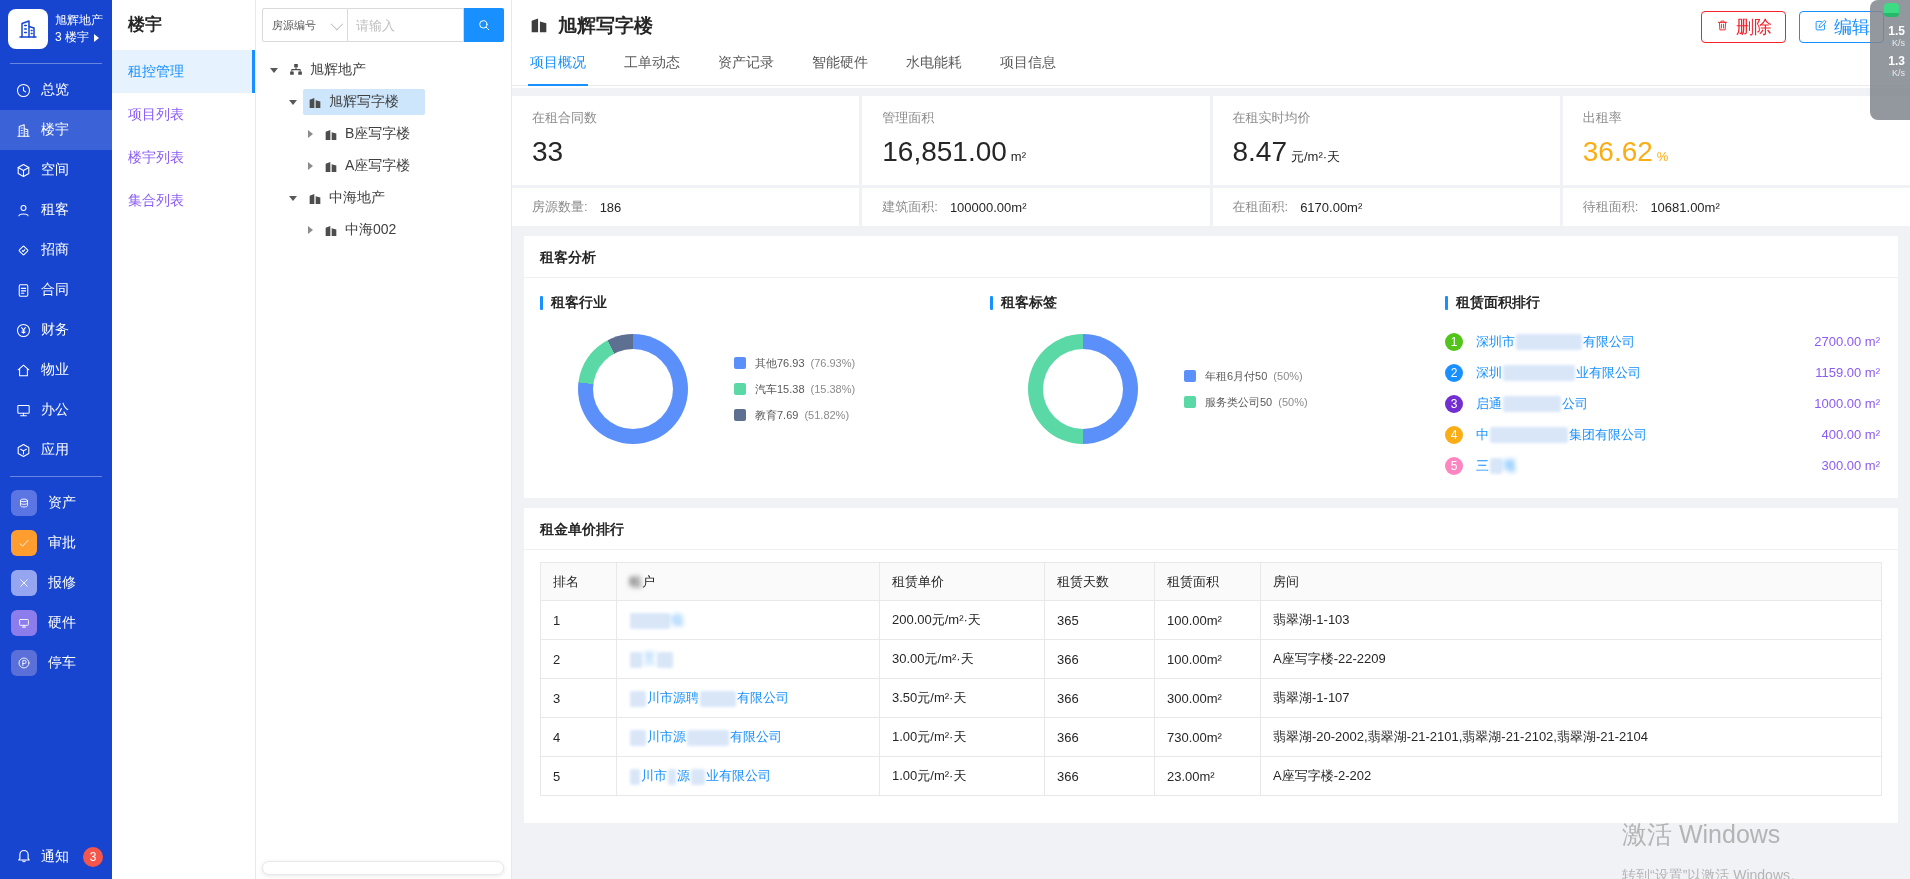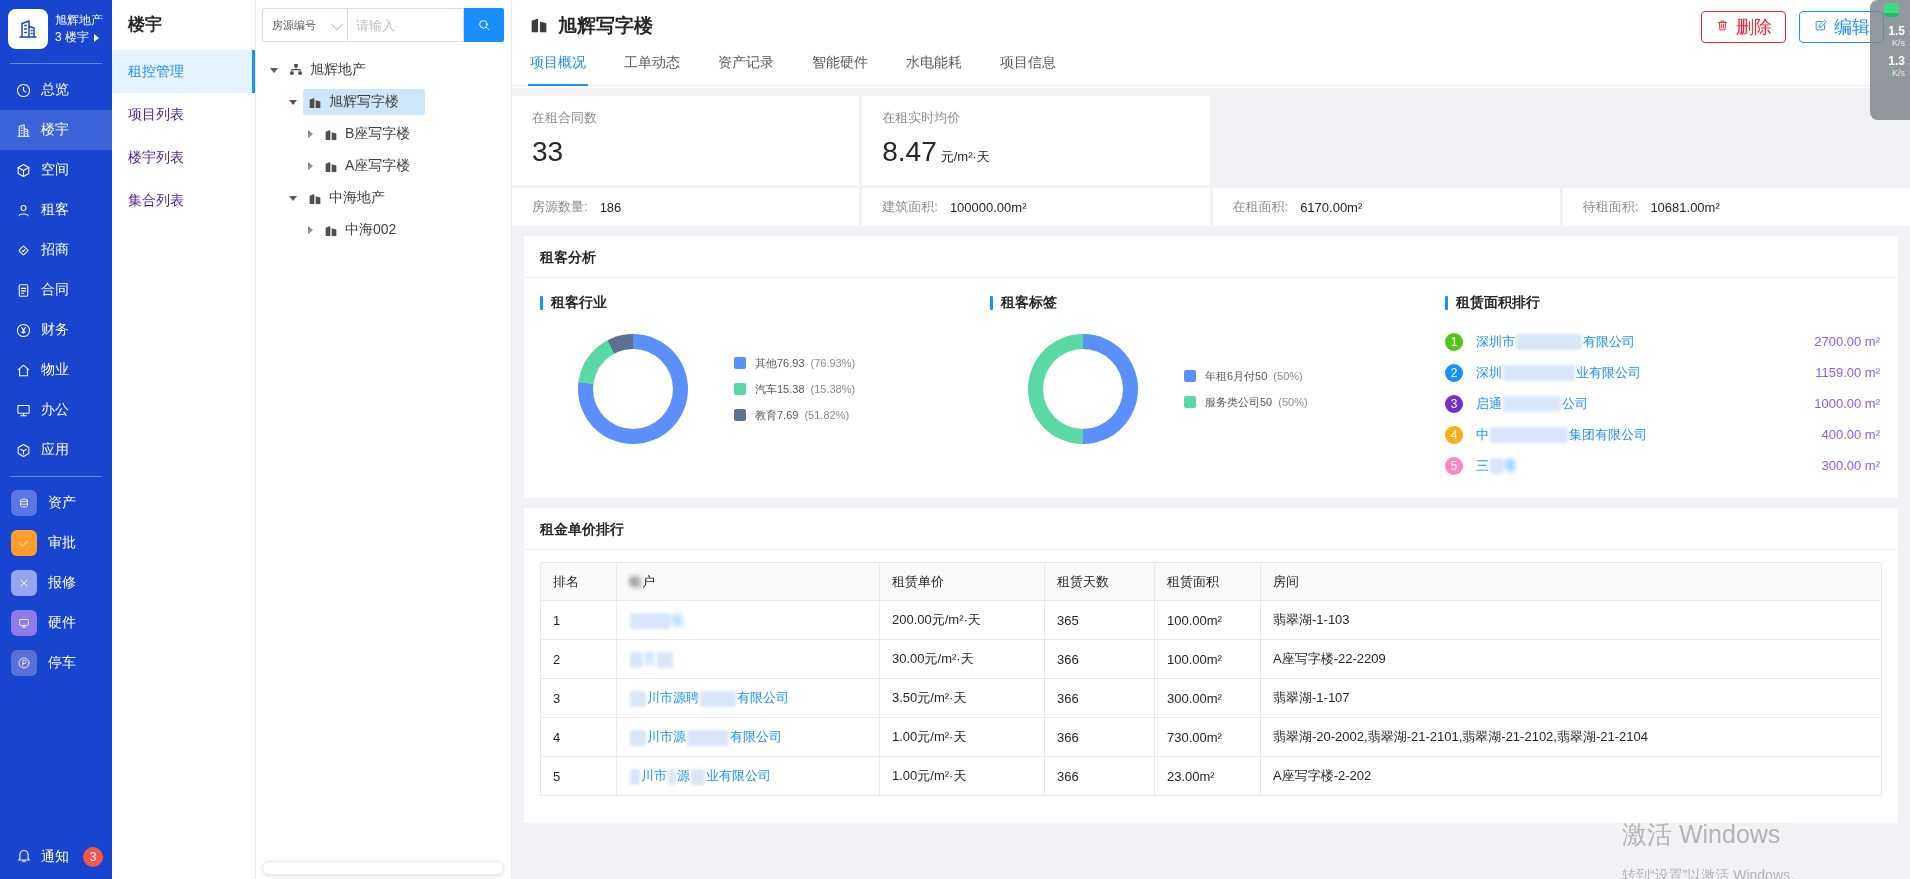--- a/index.html
+++ b/index.html
@@ -25,21 +25,21 @@
   .nav-item .ic { width:17px; height:17px; }
   .tile { width:26px; height:26px; border-radius:6px; display:flex; align-items:center; justify-content:center; color:#fff; margin-left:-4px; }
   .tile .ic { width:14px; height:14px; }
   .nav-item.app { gap:11px; }
   .notice-row { position:absolute; bottom:12px; left:0; width:112px; display:flex; align-items:center; gap:8px; padding-left:15px; color:#fff; font-size:14px; cursor:pointer; }
   .badge { width:20px; height:20px; border-radius:50%; background:#f5564b; color:#fff; font-size:12px; display:flex; align-items:center; justify-content:center; margin-left:6px; }
 
   
   .menu-panel { position:absolute; left:112px; top:0; width:144px; height:879px; background:#fff; border-right:1px solid #e8e8e8; }
   .menu-title { font-size:17px; font-weight:700; color:#262626; padding:13px 16px 14px; }
-  .menu-item { height:43px; display:flex; align-items:center; padding-left:16px; font-size:14px; color:#4c1d95; cursor:pointer; }
+  .menu-item { height:43px; display:flex; align-items:center; padding-left:16px; font-size:14px; color:#8b5cf6; cursor:pointer; }
   .menu-item.active { background:#e6f2fe; color:#1890ff; border-right:3px solid #1890ff; }
 
   
   .tree-panel { position:absolute; left:256px; top:0; width:256px; height:879px; background:#fff; border-right:1px solid #e8e8e8; }
   .search-row { display:flex; padding:8px 6px 8px 6px; }
   .search-select { width:86px; height:34px; border:1px solid #d9d9d9; border-radius:2px 0 0 2px; font-size:11px; color:#595959; display:flex; align-items:center; justify-content:space-between; padding:0 7px 0 9px; cursor:pointer; background:#fff; }
   .sel-caret { width:9px; height:9px; border-right:1.4px solid #bfbfbf; border-bottom:1.4px solid #bfbfbf; transform:rotate(45deg) translateY(-2px); }
   .search-input { width:116px; height:34px; border:1px solid #d9d9d9; border-left:none; font-size:13px; color:#262626; padding:0 8px; outline:none; font-family:inherit; }
   .search-input::placeholder { color:#bfbfbf; }
   .search-btn { width:40px; height:34px; background:#1890ff; border:none; border-radius:0 2px 2px 0; color:#fff; display:flex; align-items:center; justify-content:center; cursor:pointer; }
@@ -393,22 +393,30 @@
         <div class="tab">项目信息</div>
       </div>
   </div>
 
   <div class="stats-grid" id="stats">
       <div class="stat-cell">
         <div class="stat-label">在租合同数</div>
         <div class="stat-value">33<span class="stat-unit"></span></div>
       </div>
       <div class="stat-cell">
+        <div class="stat-label">管理面积</div>
+        <div class="stat-value">16,851.00<span class="stat-unit">m²</span></div>
+      </div>
+      <div class="stat-cell">
         <div class="stat-label">在租实时均价</div>
         <div class="stat-value">8.47<span class="stat-unit">元/m²·天</span></div>
+      </div>
+      <div class="stat-cell">
+        <div class="stat-label">出租率</div>
+        <div class="stat-value" style="color: rgb(250, 173, 20);">36.62<span class="stat-unit">%</span></div>
       </div>
     </div>
   <div class="substats-grid" id="substats">
       <div class="sub-cell">
         <span class="sub-label">房源数量:</span>
         <span class="sub-value">186</span>
       </div>
       <div class="sub-cell">
         <span class="sub-label">建筑面积:</span>
         <span class="sub-value">100000.00m²</span>

